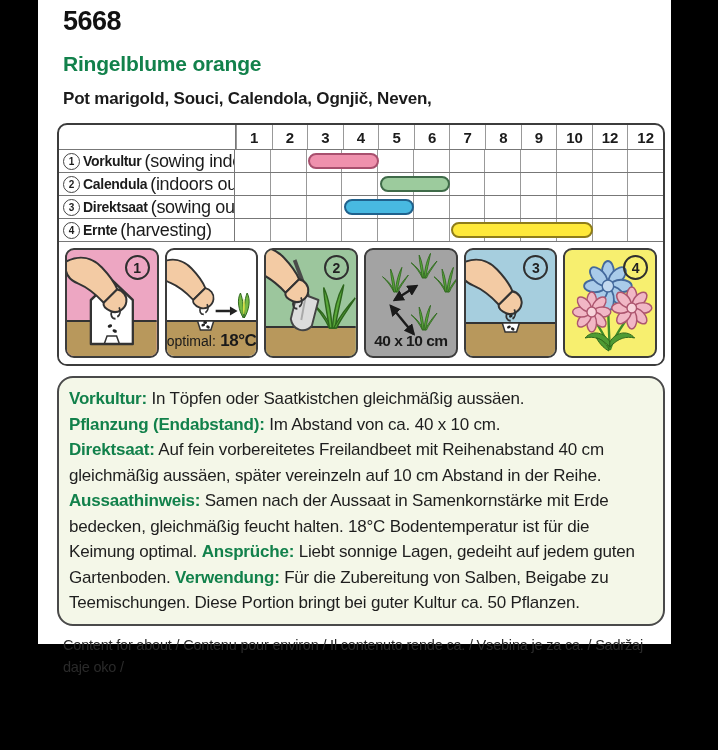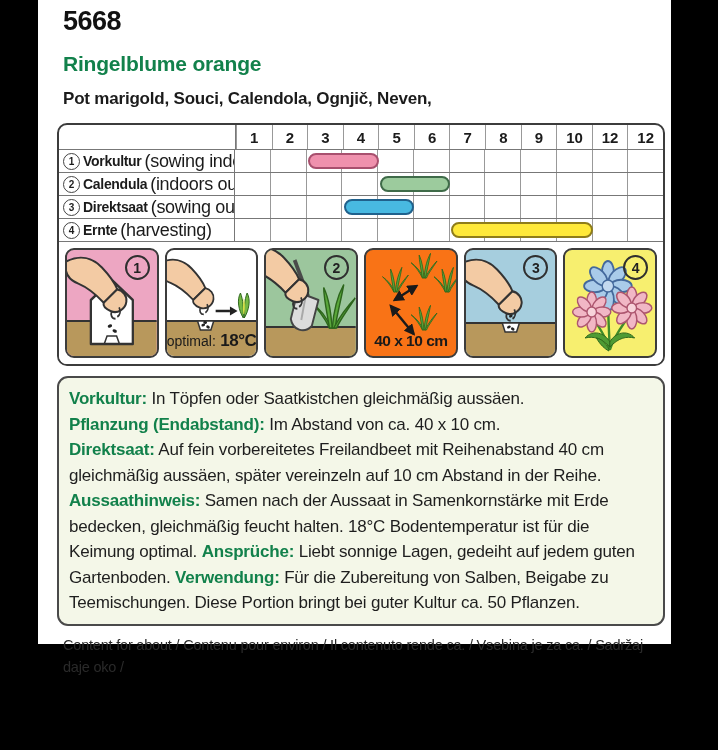--- a/index.html
+++ b/index.html
@@ -38,21 +38,21 @@
   .panel svg{position:absolute;left:0;top:0;width:100%;height:100%;}
   .badge{position:absolute;top:5px;right:7px;width:21px;height:21px;border:2px solid #2f2f2f;
     border-radius:50%;display:flex;align-items:center;justify-content:center;
     font-weight:700;font-size:14px;color:#222;}
   .cap2{position:absolute;left:0;right:0;bottom:5px;text-align:center;color:#1a1a1a;white-space:nowrap;}
   .cap2 .small{font-size:14px;}
   .cap2 .big{font-size:17px;font-weight:700;letter-spacing:-0.5px;}
   .cap4{position:absolute;left:0;right:0;bottom:6px;text-align:center;color:#1a1a1a;
     font-weight:700;font-size:15.5px;letter-spacing:-0.5px;}
 
-  .instructions{margin-top:10px;border:2px solid #4a4a4a;border-radius:11px;background:#f4f7e8;
+  .instructions{margin-top:10px;border:2px solid #4a4a4a;border-radius:16px;background:#f4f7e8;
     padding:8px 10px;font-size:17px;line-height:25.5px;color:#1e1e1e;letter-spacing:-0.2px;}
   .glabel{font-weight:700;}
   .green{color:#12814b;}
 
   .footer{margin-top:8px;font-size:14.5px;line-height:22.5px;color:#2a2a2a;letter-spacing:-0.2px;}
   .defs{position:absolute;width:0;height:0;overflow:hidden;}
 </style>
 </head>
 <body>
 
@@ -250,21 +250,21 @@
             <line x1="0" y1="77" x2="94" y2="77" stroke="#333" stroke-width="2"></line>
             <use href="#tuft" transform="translate(68,78) scale(1.5)" fill="#5aa73b" stroke="#2d661c"></use>
             <line x1="30" y1="10" x2="44" y2="46" stroke="#4a4a4a" stroke-width="4"></line>
             <path d="M33,42 L55,50 L48,76 C40,84 28,80 26,69 Z" fill="#dcdcdc" stroke="#444" stroke-width="2" stroke-linejoin="round"></path>
             <path d="M41,49 L37,70" stroke="#a8a8a8" stroke-width="2" fill="none"></path>
             <use href="#hand" transform="translate(-8,-2) scale(0.95)"></use>
           </svg>
           <div class="badge">2</div>
         </div>
 
-        <div class="panel" style="background: #f97316;">
+        <div class="panel" style="background: #a3a3a3;">
           <svg viewBox="0 0 94 106" preserveAspectRatio="none">
             <use href="#tuft" transform="translate(30,42) scale(0.85)" fill="#5aa73b" stroke="#2d661c"></use>
             <use href="#tuft" transform="translate(60,28) scale(0.85)" fill="#5aa73b" stroke="#2d661c"></use>
             <use href="#tuft" transform="translate(84,42) scale(0.85)" fill="#5aa73b" stroke="#2d661c"></use>
             <use href="#tuft" transform="translate(60,80) scale(0.85)" fill="#5aa73b" stroke="#2d661c"></use>
             <line x1="30" y1="50" x2="53" y2="36" stroke="#1a1a1a" stroke-width="2.6" marker-start="url(#ah)" marker-end="url(#ah)"></line>
             <line x1="26" y1="56" x2="50" y2="84" stroke="#1a1a1a" stroke-width="2.6" marker-start="url(#ah)" marker-end="url(#ah)"></line>
           </svg>
           <div class="cap4">40 x 10 cm</div>
         </div>

